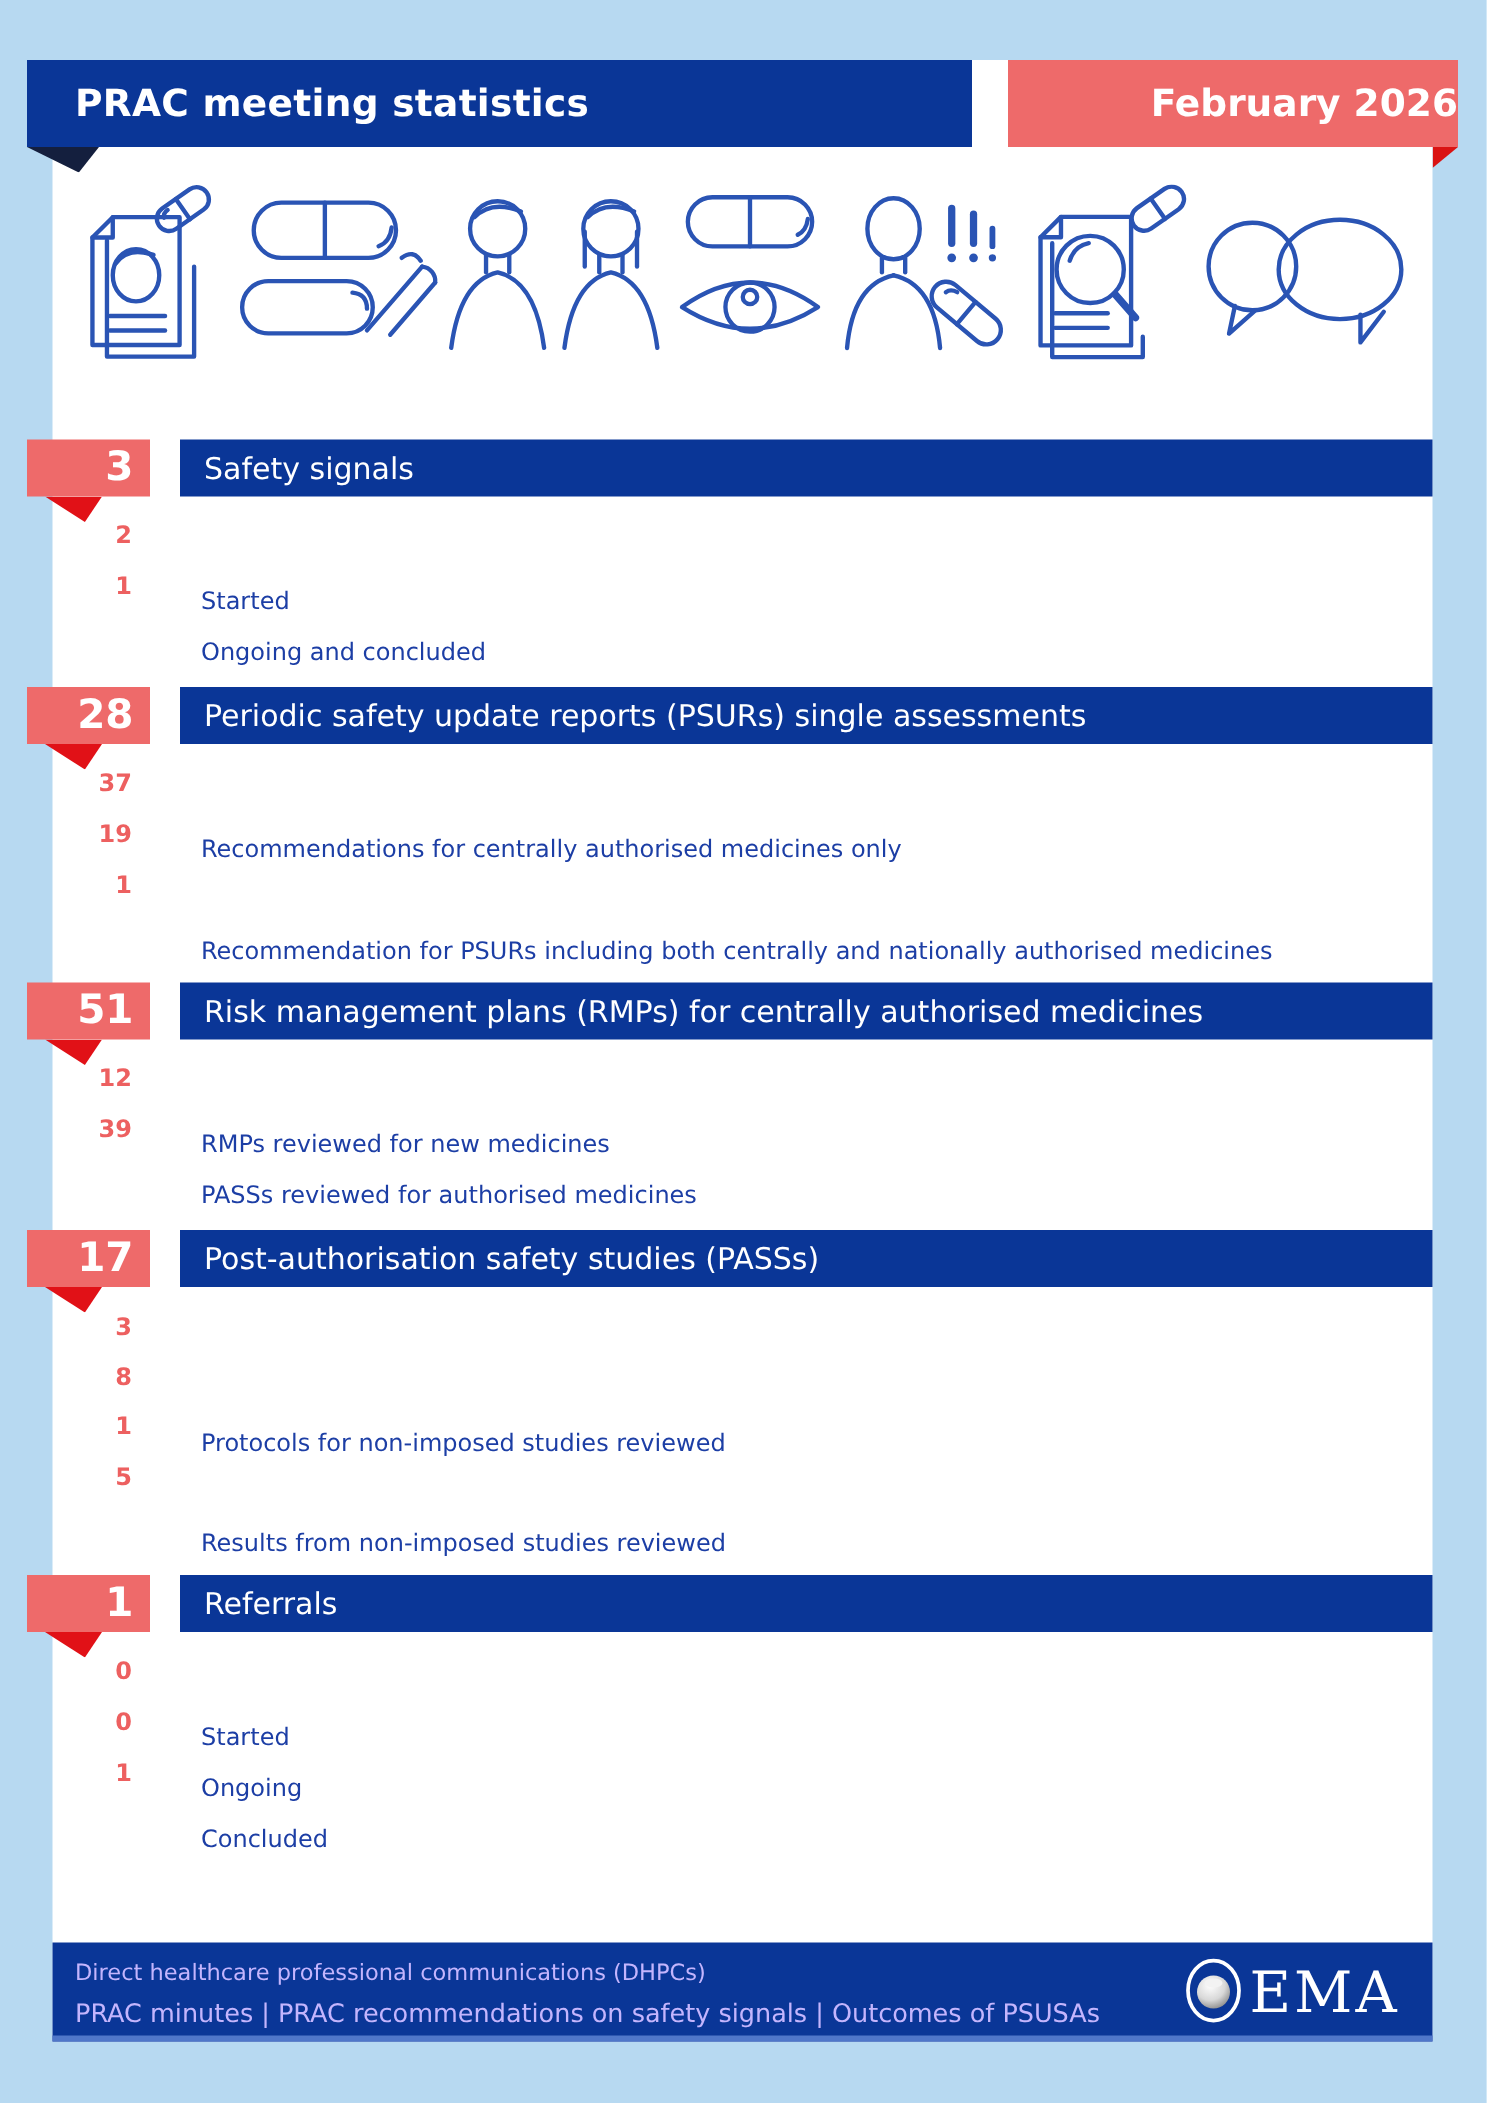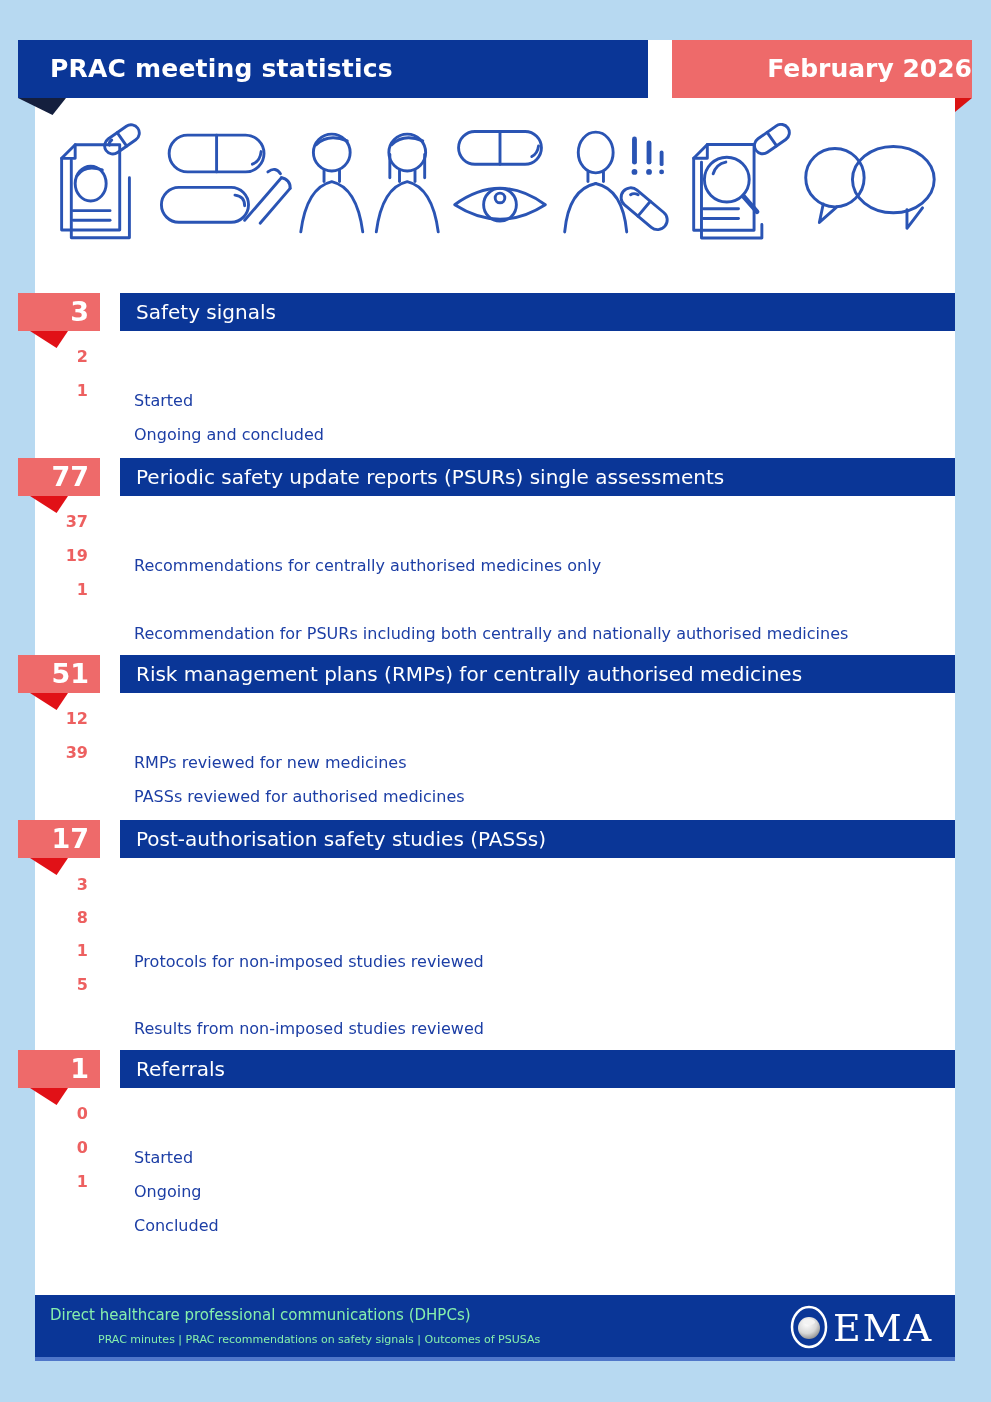--- a/index.html
+++ b/index.html
@@ -59,24 +59,24 @@
   .row .num{
     position:absolute;left:18px;top:0;width:70px;text-align:right;
     color:#ed6060;font-weight:bold;font-size:16px;
   }
   .row .lbl{position:absolute;left:134px;top:12px;color:#1c3ea5;font-size:16px;margin-top:32px;}
 
   
   .footer{
     position:absolute;left:35px;top:1295px;width:920px;height:66px;
     background:#0a3697;box-sizing:border-box;border-bottom:4px solid #4f76c9;
-    color:#86efac;
+    color:#c4b5fd;
   }
   .footer .l1{position:absolute;left:15px;top:11px;font-size:15px;}
-  .footer .l2{position:absolute;left:15px;top:38px;font-size:11px;margin-left:48px;}
+  .footer .l2{position:absolute;left:15px;top:38px;font-size:17px;}
   .ema-logo{position:absolute;right:16px;top:8px;}
 </style>
 </head>
 <body>
 
 <div class="page">
   <div class="sheet"></div>
 
   <div class="title-banner">PRAC meeting statistics</div>
   <div class="title-fold"></div>
@@ -200,21 +200,21 @@
       <span class="num">2</span>
       <span class="lbl">Started</span>
     </div>
     <div class="row" style="top:88px">
       <span class="num">1</span>
       <span class="lbl">Ongoing and concluded</span>
     </div>
   </div>
 
   <div class="section" style="top:458px">
-    <div class="badge">77</div>
+    <div class="badge">28</div>
     <div class="badge-fold"></div>
     <div class="sec-bar">Periodic safety update reports (PSURs) single assessments</div>
     <div class="row" style="top:54px">
       <span class="num">37</span>
       <span class="lbl">Recommendations for centrally authorised medicines only</span>
     </div>
     <div class="row" style="top:88px">
       <span class="num">19</span>
     </div>
     <div class="row" style="top:122px">

